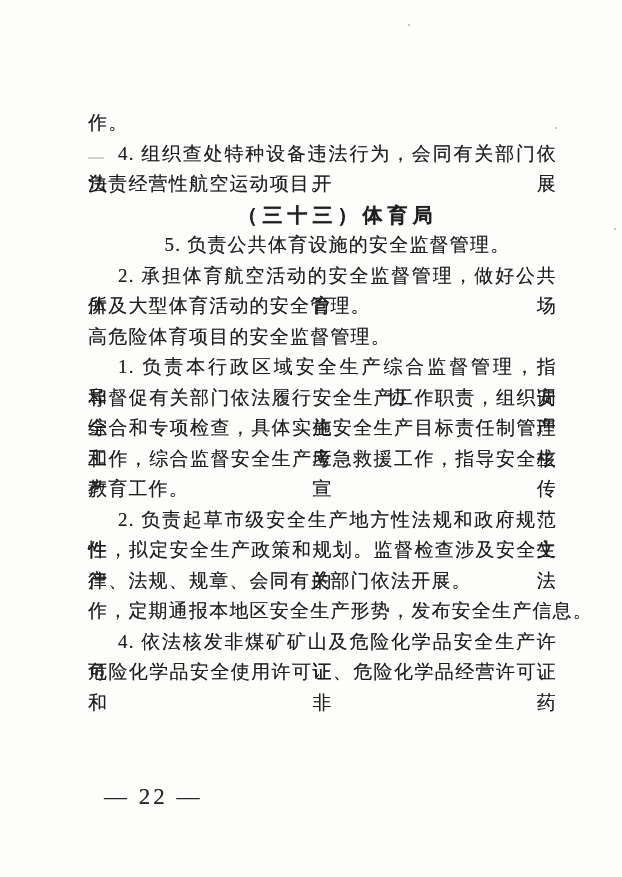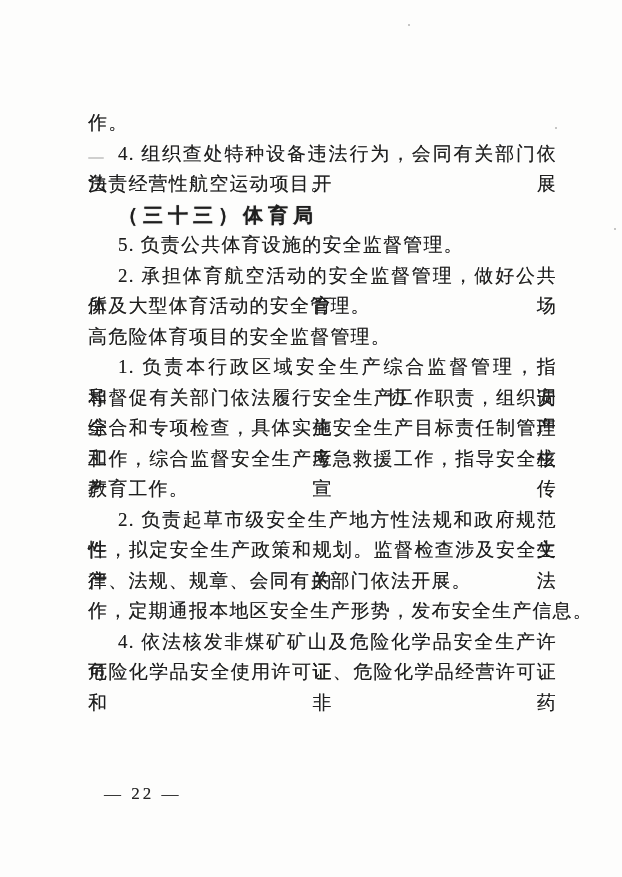--- a/index.html
+++ b/index.html
@@ -25,21 +25,21 @@
     font-size: 19px;
     line-height: 30.5px;
     letter-spacing: 1.2px;
     text-shadow: 0 0 0.6px rgba(30,30,30,0.55);
   }
   .line {
     height: 30.5px;
     white-space: nowrap;
     overflow: visible;
   }
-  .indent { text-indent: 30px; }
+  .indent { text-indent: 30px; text-align: center; }
   .jfull {
     white-space: normal;
     text-align: justify;
     text-align-last: justify;
   }
   .heading-text {
     font-weight: bold;
     font-size: 20px;
     letter-spacing: 5px;
     text-shadow: 0 0 0.8px rgba(20,20,20,0.75);
@@ -48,21 +48,21 @@
     display: inline-block;
     border-bottom: 2px solid rgba(45,45,45,0.85);
     padding-bottom: 0px;
     transform: rotate(-0.9deg);
     transform-origin: left bottom;
   }
   .footer {
     position: absolute;
     left: 104px;
     top: 784px;
-    font-size: 17px;
+    font-size: 23px;
     letter-spacing: 3px;
     color: #252525;
     text-shadow: 0 0 0.5px rgba(30,30,30,0.5);
   }
   .speck {
     position: absolute;
     background: rgba(90,90,90,0.45);
     border-radius: 50%;
   }
   .speck.dash {

